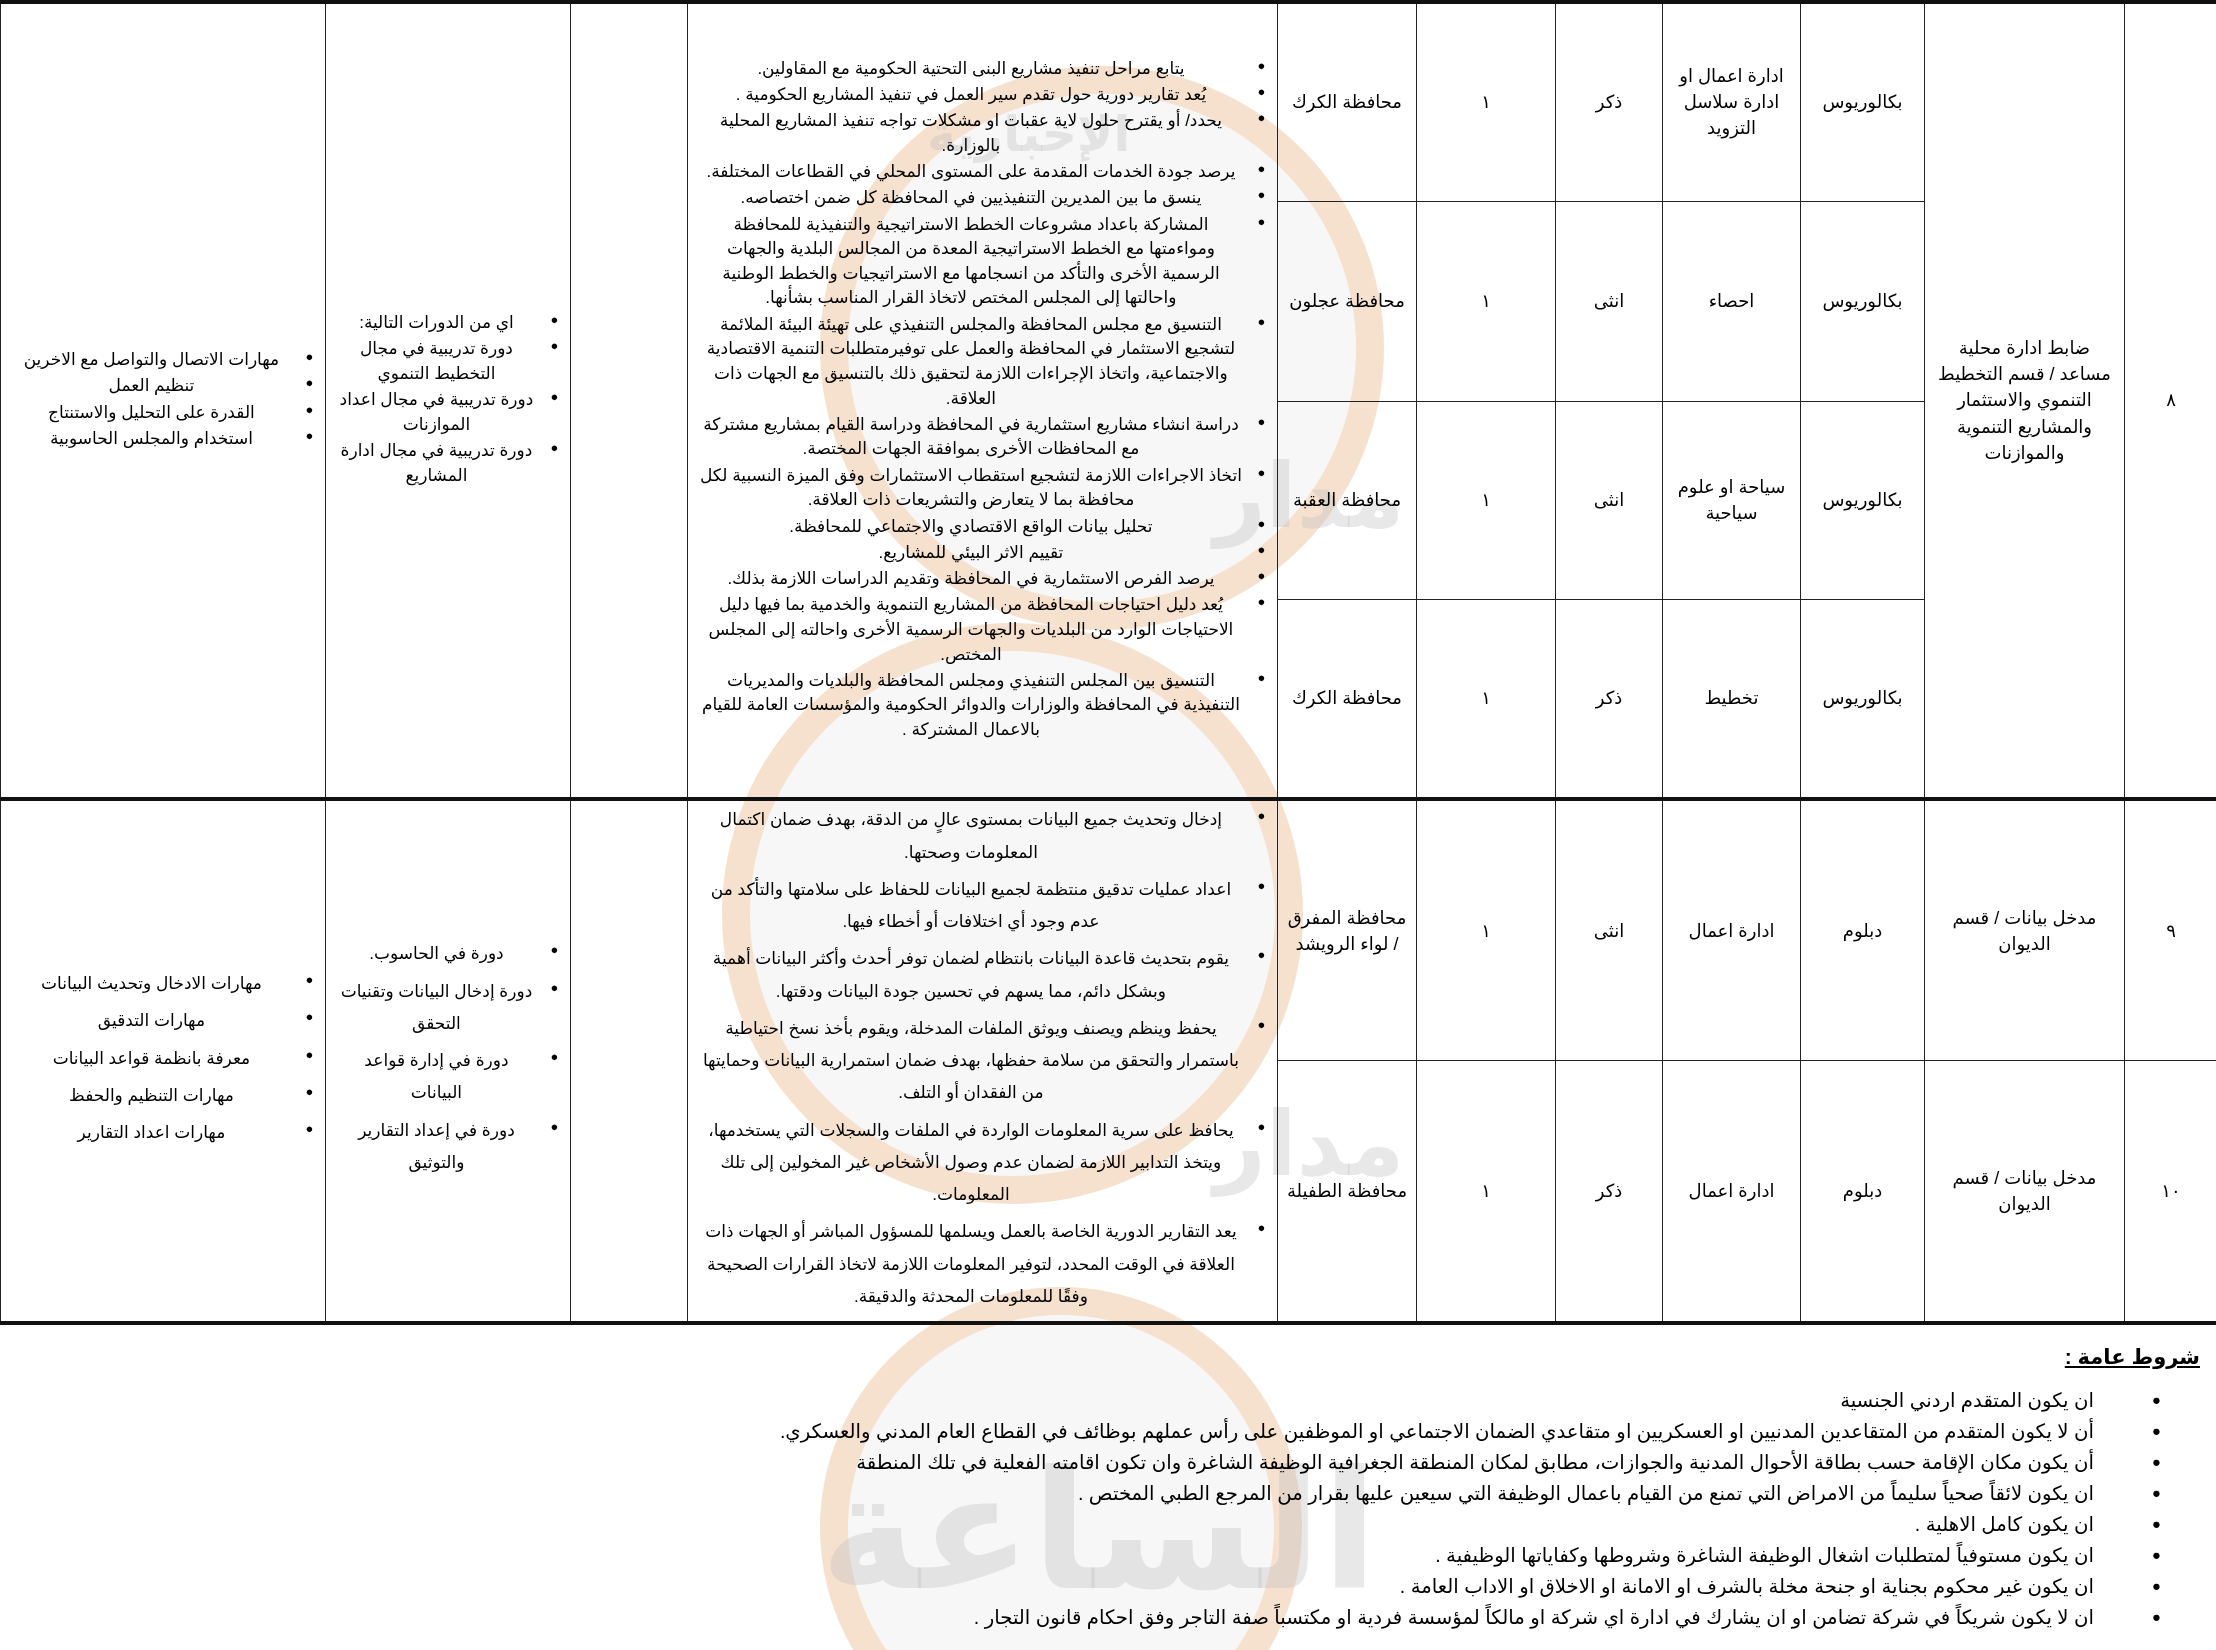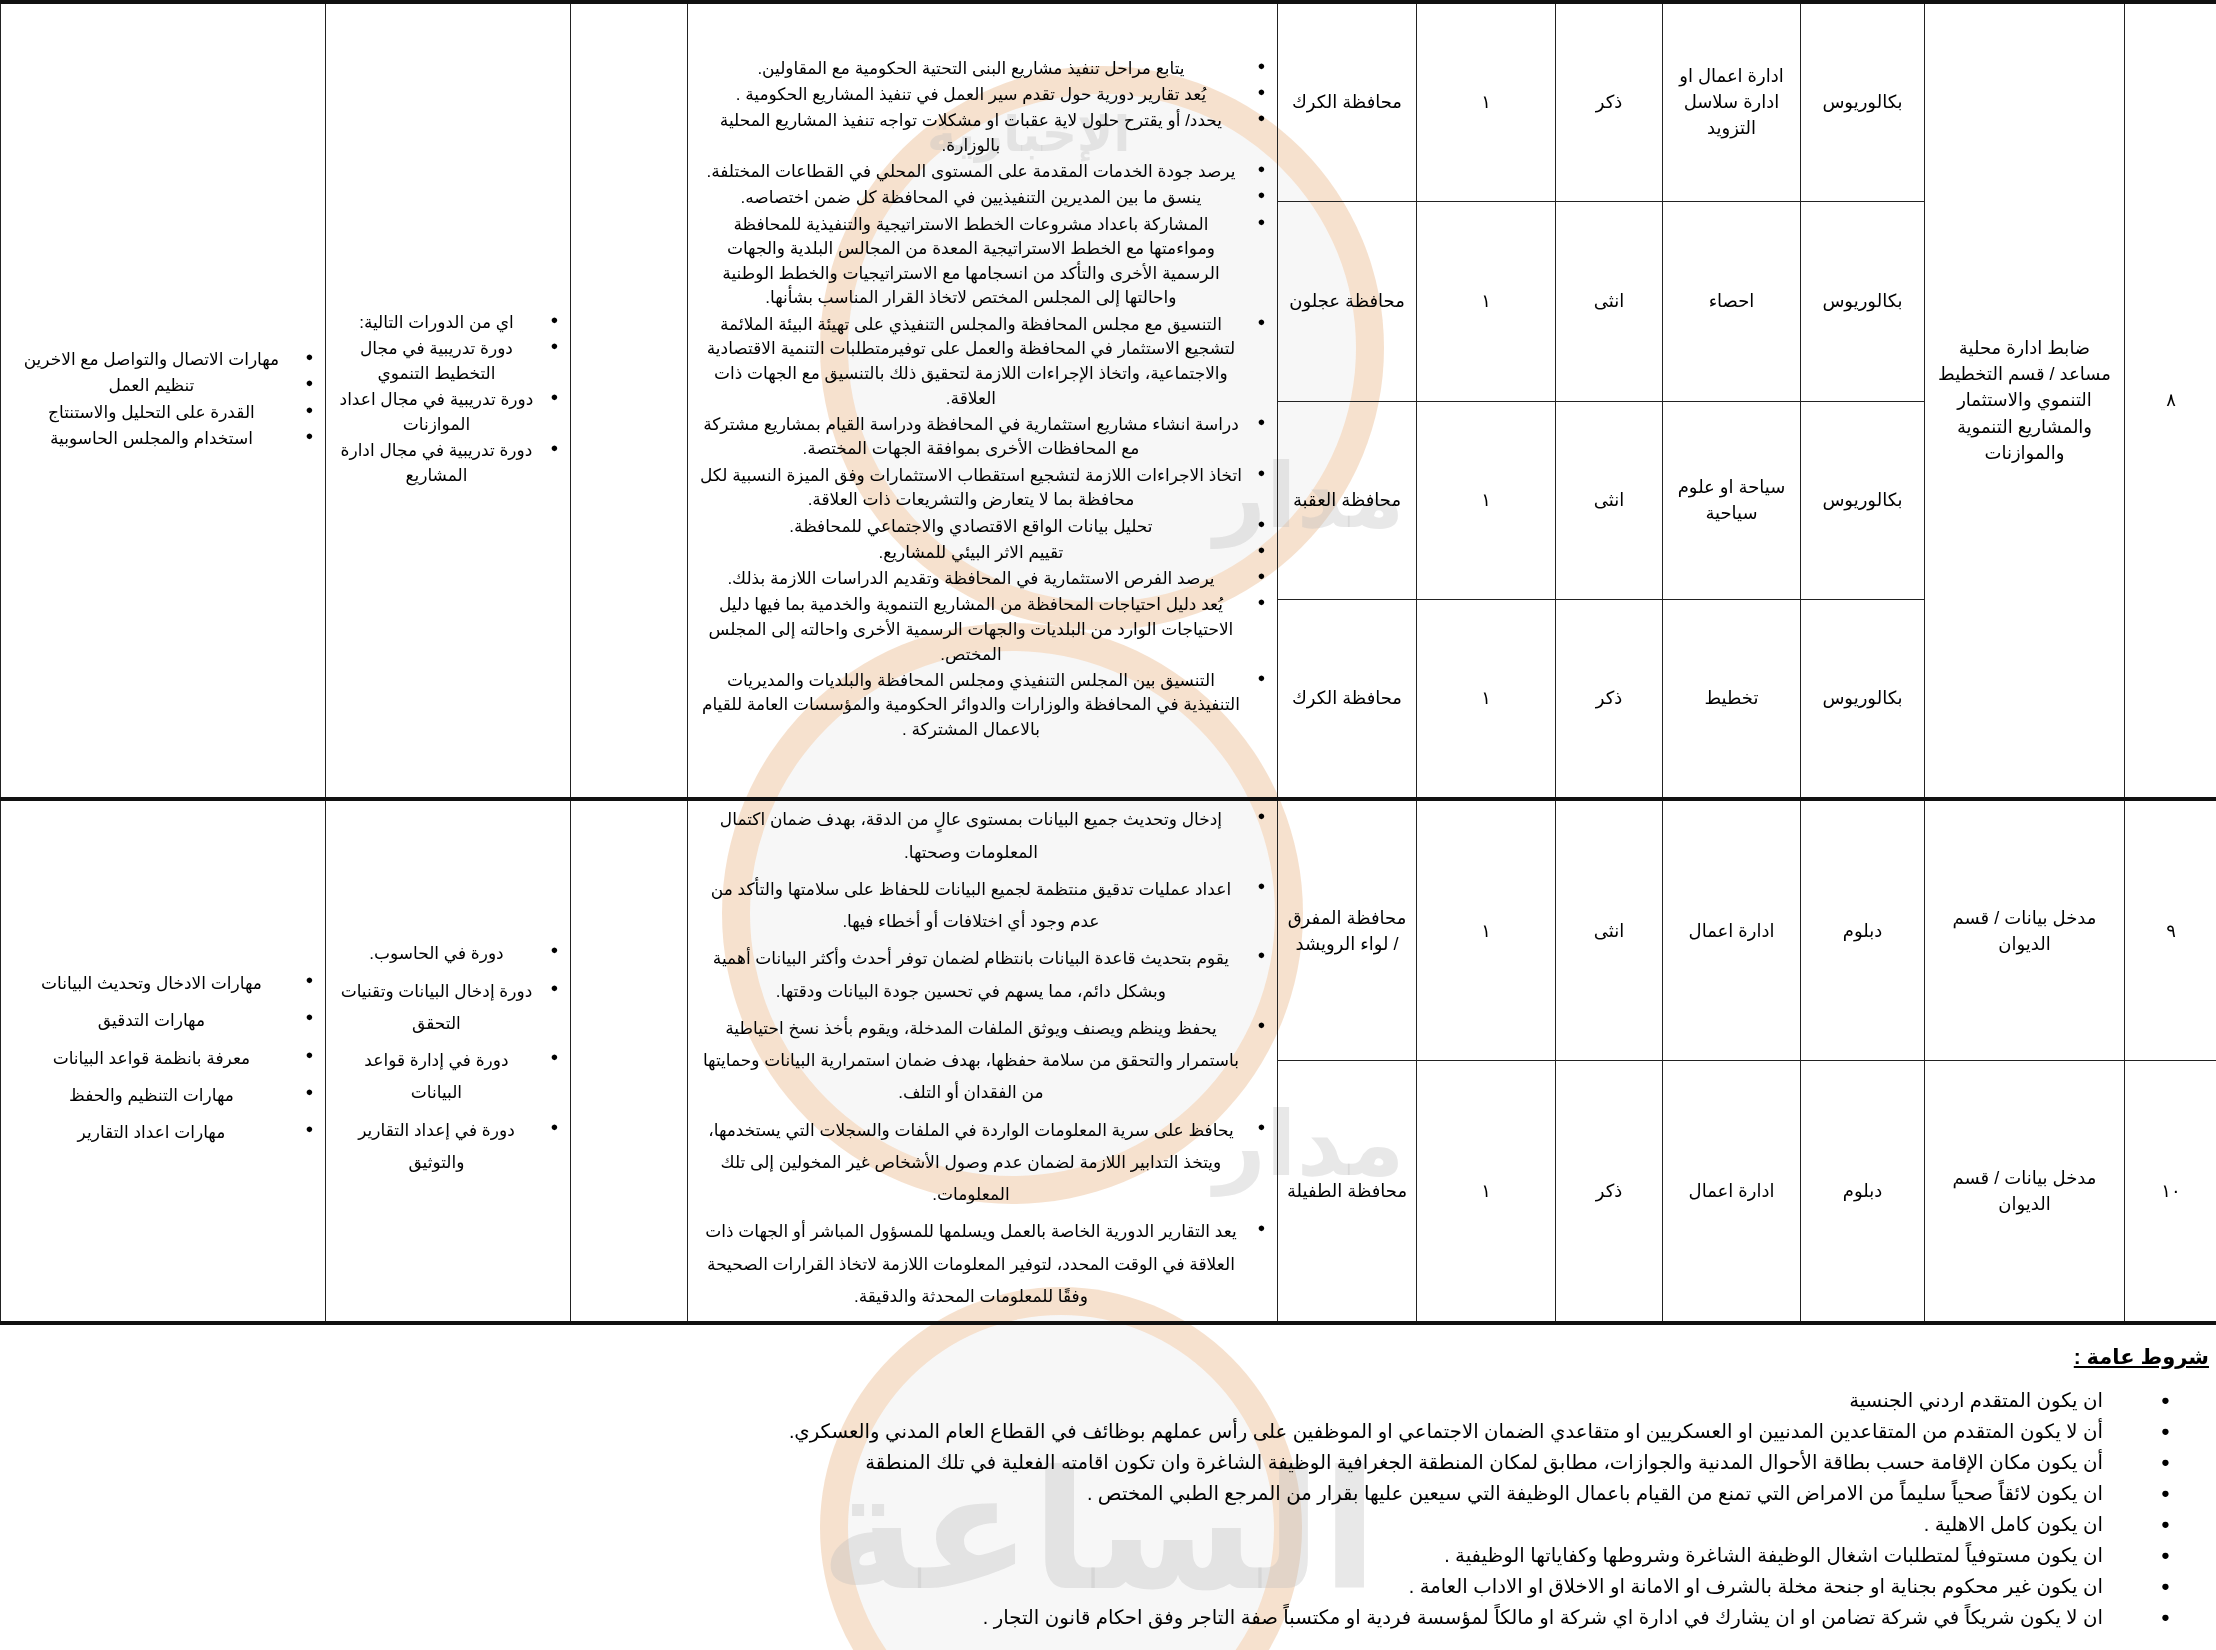--- a/index.html
+++ b/index.html
@@ -10,21 +10,21 @@
   .wm-text { color:rgba(190,190,190,0.35); font-weight:bold; }
   table.jobs { position:absolute; left:0; top:0; width:2216px; border-collapse:collapse; table-layout:fixed; z-index:1; direction:rtl; }
   table.jobs td { border:1.6px solid #222; vertical-align:middle; text-align:center; font-size:18px; line-height:1.45; padding:3.3px 6.6px; }
   table.jobs tr.row-sep td { border-top:4.1px solid #111; }
   table.jobs { border-top:4.1px solid #111; border-bottom:4.1px solid #111; }
   td.tasks, td.courses, td.skills { text-align:justify; vertical-align:middle; }
   ul.bl { margin:0; padding:0 28px 0 4.9px; list-style:none; direction:rtl; }
   ul.bl li { position:relative; margin:0 0 1.6px 0; font-size:17px; line-height:1.45; }
   ul.bl li::before { content:"\25CF"; position:absolute; right:-23px; top:0; font-size:13px; }
   ul.bl.wide li { line-height:1.9; margin-bottom:4.9px; }
-  .conditions { position:absolute; top:1345px; right:7px; width:2181px; direction:rtl; z-index:1; }
+  .conditions { position:absolute; top:1345px; right:16px; width:2181px; direction:rtl; z-index:1; }
   .cond-title { font-size:21px; font-weight:bold; text-decoration:underline; margin:0 0 3.3px 0; }
   ul.cond { margin:16px; padding:0 90px 0 0; list-style:none; }
   ul.cond li { position:relative; font-size:19.7px; line-height:31px; }
   ul.cond li::before { content:"\25CF"; position:absolute; right:-67px; top:0; font-size:14.8px; }
 </style>
 </head>
 <body>
 
 <div class="wm wm-ring" style="left:820px; top:66px; width:508px; height:508px;"></div>
 <div class="wm wm-ring" style="left:722px; top:623px; width:525px; height:525px;"></div>

